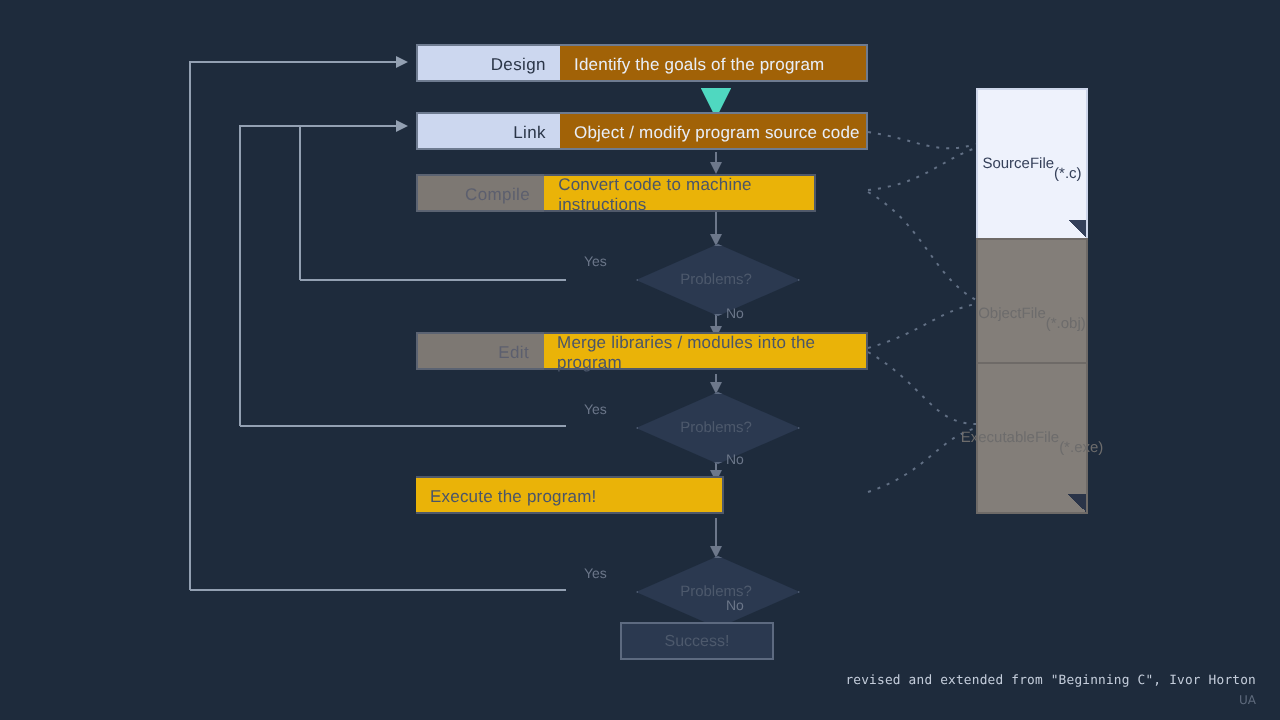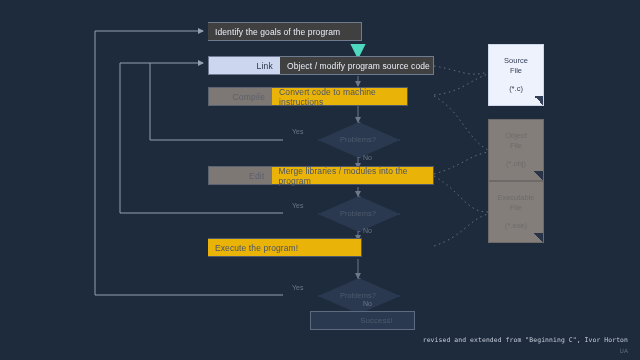--- a/index.html
+++ b/index.html
@@ -27,21 +27,21 @@
   }
   .row .desc{
     box-sizing:border-box;
     display:flex;align-items:center;
     padding-left:7px;
     font-size:8.5px;letter-spacing:.1px;
   }
 
   
   .row.active .lbl{background:#ccd7ef;color:#2a3547;}
-  .row.active .desc{background:#404040;color:#e8eef8;border:1px solid #6e7b90;border-left:none;}
+  .row.active .desc{background:#a16207;color:#e8eef8;border:1px solid #6e7b90;border-left:none;}
   .row.active{border:0;}
   .row.active .lbl{border:1px solid #6e7b90;border-right:none;}
 
   
   .row.dim .lbl{background:#7d7873;color:#5c5f6e;border:1px solid #5b6372;border-right:none;}
   .row.dim .desc{background:#eab308;color:#4a5569;border:1px solid #50596a;border-left:none;}
 
   
   .dia{
     position:absolute;width:80px;height:34px;
@@ -61,27 +61,27 @@
 
   
   .elab{position:absolute;font-size:7px;color:#93a0b2;}
   .elab.dimlab{color:#6b7689;}
 
   
   #success{
     position:absolute;left:310px;top:311px;width:75px;height:17px;
     background:#2b3950;border:1px solid #5d6a80;
     display:flex;align-items:center;justify-content:center;
-    font-size:8px;color:#4d596c;padding-left:28px;
+    font-size:8px;color:#4d596c;
   }
 
   
   .fcard{
-    position:absolute;width:56px;height:62px;
-    display:flex;flex-direction:column;align-items:center;justify-content:center;
+    position:absolute;width:56px;height:76px;
+    display:flex;align-items:center;justify-content:center;
     text-align:center;line-height:1.25;
     box-sizing:border-box;
   }
   .fcard .fname{font-size:7.5px;}
   .fcard .fext{font-size:7.5px;margin-top:9px;}
   .fcard .fold{
     position:absolute;right:0;bottom:0;width:9px;height:9px;
   }
   .fcard.bright{background:#eef2fc;color:#36415a;border:1px solid #cdd6ea;}
   .fcard.bright .fold{background:linear-gradient(225deg,#33405a 0 50%,transparent 50% 100%);}
@@ -151,20 +151,21 @@
       <path d="M434,66 C460,70 468,78 488,72"></path>
       <path d="M434,95 C462,92 470,80 488,74"></path>
       <path d="M434,96 C462,112 466,138 488,150"></path>
       <path d="M434,174 C462,166 468,156 488,152"></path>
       <path d="M434,176 C462,192 466,212 488,212"></path>
       <path d="M434,246 C464,236 468,220 488,214"></path>
     </g>
   </svg>
 
   <div class="row active" style="left:208px;top:22px;width:226px;">
+    <div class="lbl">Design</div>
     <div class="desc" style="width:154px;">Identify the goals of the program</div>
   </div>
 
   <div class="row active" style="left:208px;top:56px;width:226px;">
     <div class="lbl">Link</div>
     <div class="desc" style="width:154px;">Object / modify program source code</div>
   </div>
 
   <div class="row dim" style="left:208px;top:87px;width:200px;">
     <div class="lbl">Compile</div>

